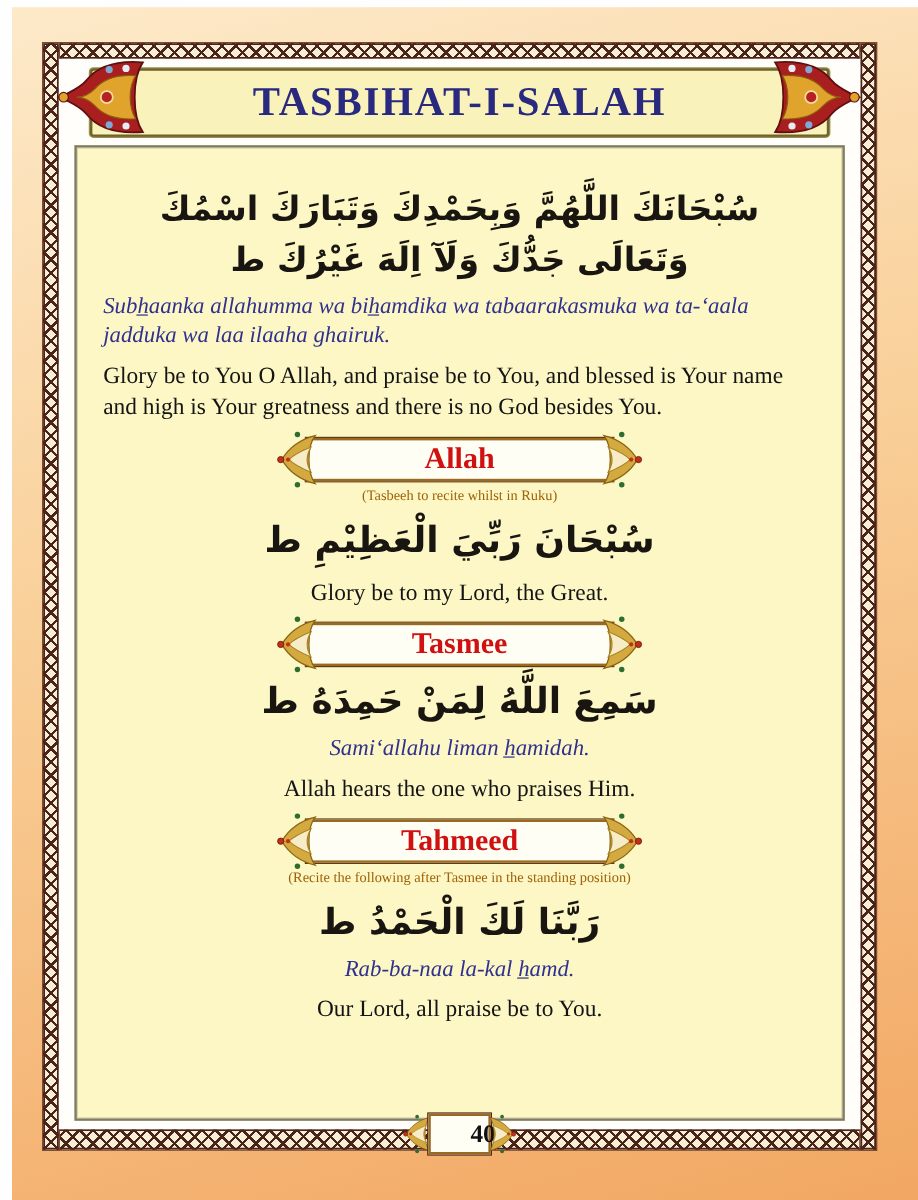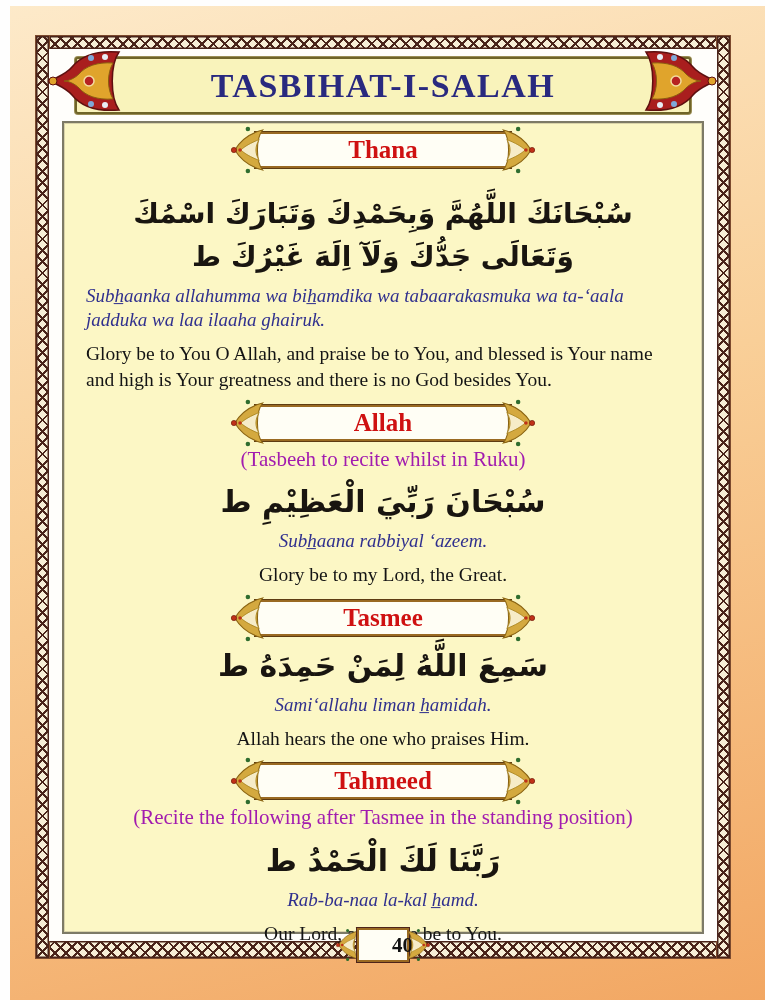--- a/index.html
+++ b/index.html
@@ -54,21 +54,21 @@
   .hdr-label{font-size:25px;font-weight:bold;color:#cf1111;}
   .orn{position:absolute;width:38px;height:54px;top:-9px;z-index:2;}
   .orn-l{left:-27px;}
   .orn-r{right:-27px;transform:scaleX(-1);}
 
   .arabic{direction:rtl;font-family:"DejaVu Sans",sans-serif;font-weight:bold;color:#191510;}
   .arabic-multi{font-size:28px;line-height:1.55;margin-top:24px;}
   .arabic-line{font-size:30px;line-height:1.5;margin-top:7px;}
   .translit{font-style:italic;color:#30308e;font-size:19px;line-height:1.27;margin-top:5px;}
   .trans-en{color:#141414;font-size:19.5px;line-height:1.32;margin-top:9px;}
-  .caption{font-size:21px;color:#a21caf;margin-top:5px;line-height:1.25;}
+  .caption{font-size:12px;color:#a16207;margin-top:5px;line-height:1.25;}
   .left-text{text-align:left;}
 
   
   .pagenum-wrap{position:absolute;left:50%;top:924px;transform:translateX(-50%);
     display:flex;align-items:center;z-index:5;}
   .pn-leaf{width:24px;height:42px;margin:0 -2px;}
   .pn-leaf-r{transform:scaleX(-1);}
   .pn-box{width:52px;height:34px;box-sizing:border-box;background:#fffef5;
     border:2px solid #9a6a22;box-shadow:0 0 0 1px #4d241a;
     display:flex;align-items:center;justify-content:center;
@@ -115,49 +115,37 @@
   </div>
   <svg class="finial finial-left">
       <use href="#finial"></use>
     </svg>
   <svg class="finial finial-right">
       <use href="#finial"></use>
     </svg>
 
   <div class="content">
 
-    <div class="sec-header mt-first">
-      <svg class="orn orn-l">
-          <use href="#palmette"></use>
-        </svg>
-      <div class="hdr-box">
-        <span class="hdr-label">Thana</span>
-      </div>
-      <svg class="orn orn-r">
-          <use href="#palmette"></use>
-        </svg>
-    </div>
     <div class="arabic arabic-multi">سُبْحَانَكَ اللَّهُمَّ وَبِحَمْدِكَ وَتَبَارَكَ اسْمُكَ وَتَعَالَى جَدُّكَ وَلَآ اِلَهَ غَيْرُكَ ط</div>
     <div class="translit left-text">Subh̲aanka allahumma wa bih̲amdika wa tabaarakasmuka wa ta-‘aala jadduka wa laa ilaaha ghairuk.</div>
     <div class="trans-en left-text">Glory be to You O Allah, and praise be to You, and blessed is Your name and high is Your greatness and there is no God besides You.</div>
 
     <div class="sec-header mt-hdr">
       <svg class="orn orn-l">
           <use href="#palmette"></use>
         </svg>
       <div class="hdr-box">
         <span class="hdr-label">Allah</span>
       </div>
       <svg class="orn orn-r">
           <use href="#palmette"></use>
         </svg>
     </div>
     <div class="caption">(Tasbeeh to recite whilst in Ruku)</div>
     <div class="arabic arabic-line">سُبْحَانَ رَبِّيَ الْعَظِيْمِ ط</div>
-    <div class="translit">Subh̲aana rabbiyal ‘azeem.</div>
     <div class="trans-en">Glory be to my Lord, the Great.</div>
 
     <div class="sec-header mt-hdr">
       <svg class="orn orn-l">
           <use href="#palmette"></use>
         </svg>
       <div class="hdr-box">
         <span class="hdr-label">Tasmee</span>
       </div>
       <svg class="orn orn-r">

